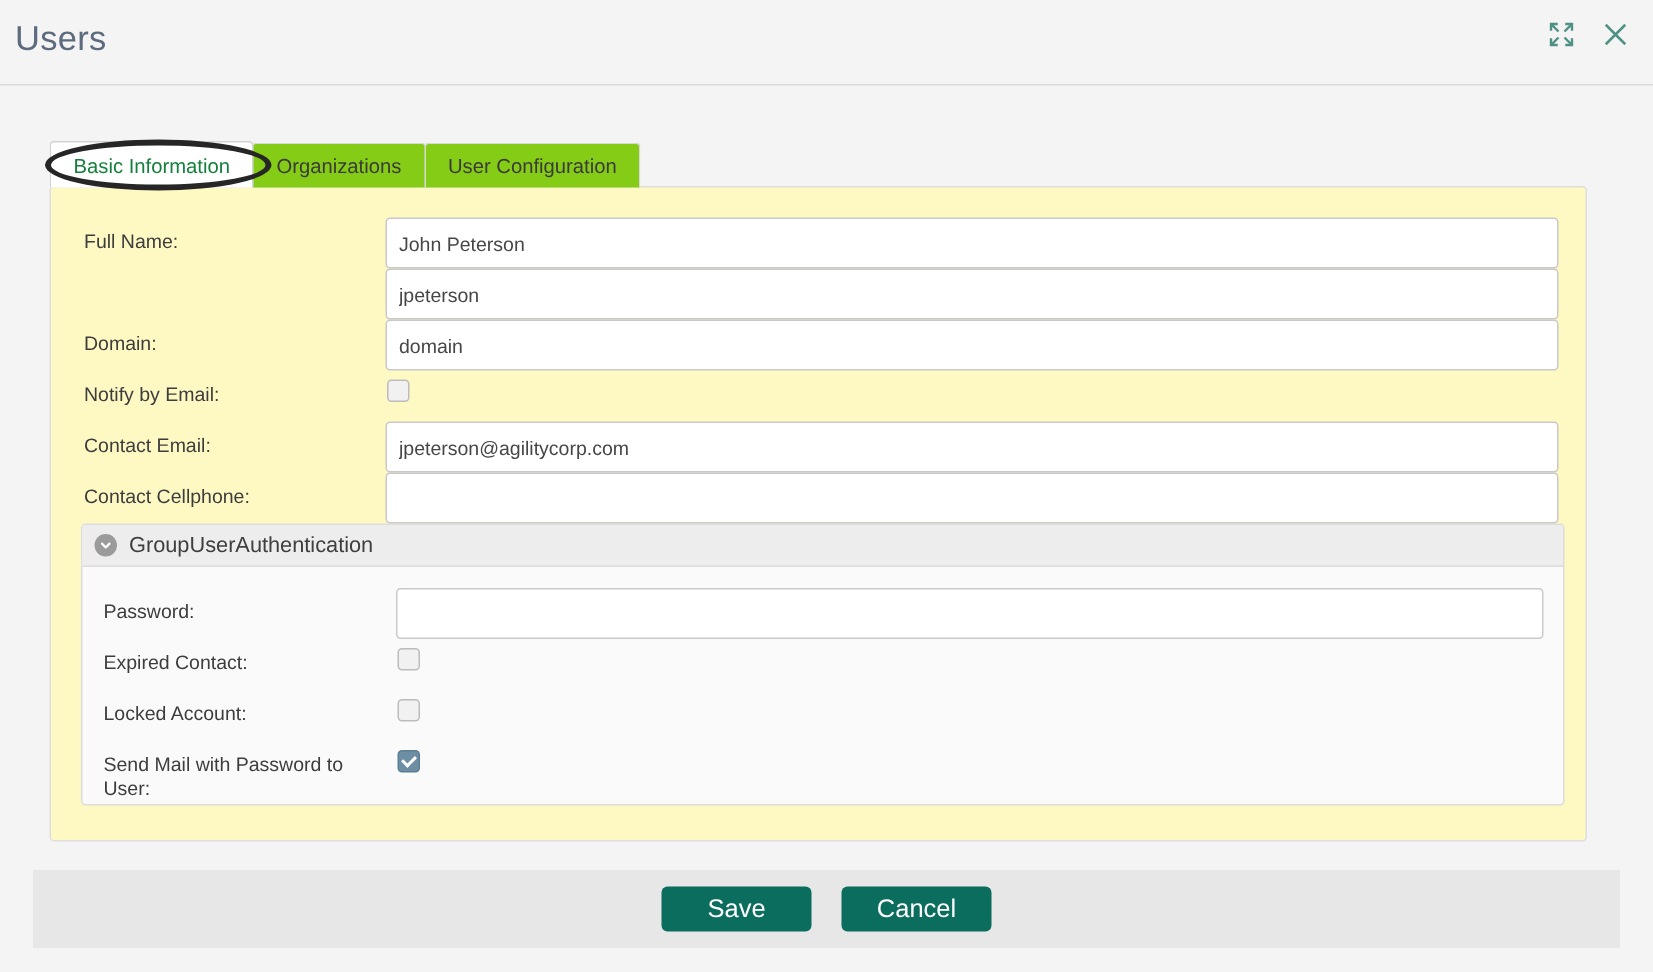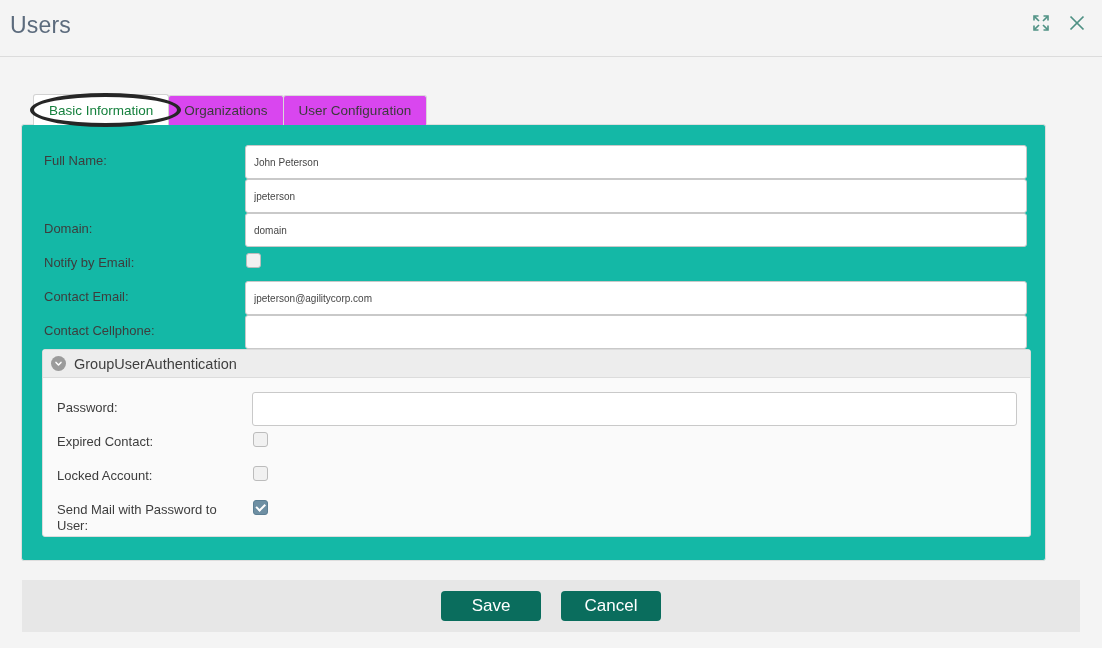--- a/index.html
+++ b/index.html
@@ -65,21 +65,21 @@
     z-index: 3;
   }
   .tab {
     height: 30px;
     box-sizing: border-box;
     padding: 0 15px;
     display: flex;
     align-items: center;
     font-size: 13.5px;
     color: #3b3b3b;
-    background: #d946ef;
+    background: #84cc16;
     border: 1px solid #d8d8d8;
     border-bottom: none;
     border-radius: 3px 3px 0 0;
     margin-right: -1px;
     cursor: pointer;
     white-space: nowrap;
   }
   .tab.active {
     background: #ffffff;
     border-color: #d2d2d2;
@@ -99,26 +99,26 @@
     border: 4px solid #262626;
     border-radius: 50%;
     box-sizing: border-box;
     z-index: 5;
     pointer-events: none;
   }
 
   
   .panel {
     position: absolute;
-    left: 21px;
+    left: 33px;
     top: 124px;
     width: 1025px;
     height: 437px;
     box-sizing: border-box;
-    background: #14b8a6;
+    background: #fef9c3;
     border: 1px solid #dedede;
     border-radius: 3px;
     z-index: 1;
   }
 
   .form-area {
     position: absolute;
     left: 0; top: 0;
     width: 100%;
   }
@@ -142,21 +142,21 @@
     position: absolute;
     left: 223px;
     top: -8px;
     width: 782px;
     height: 28px;
     box-sizing: border-box;
     border: 1px solid #c9c9c9;
     border-radius: 3px;
     background: #fff;
     font-family: "Liberation Sans", sans-serif;
-    font-size: 10px;
+    font-size: 13px;
     color: #464646;
     padding: 16px 8px;
     outline: none;
   }
   .field-input::placeholder { color: #9a9a9a; }
 
   .cbx {
     position: absolute;
     left: 224px;
     top: -2px;

